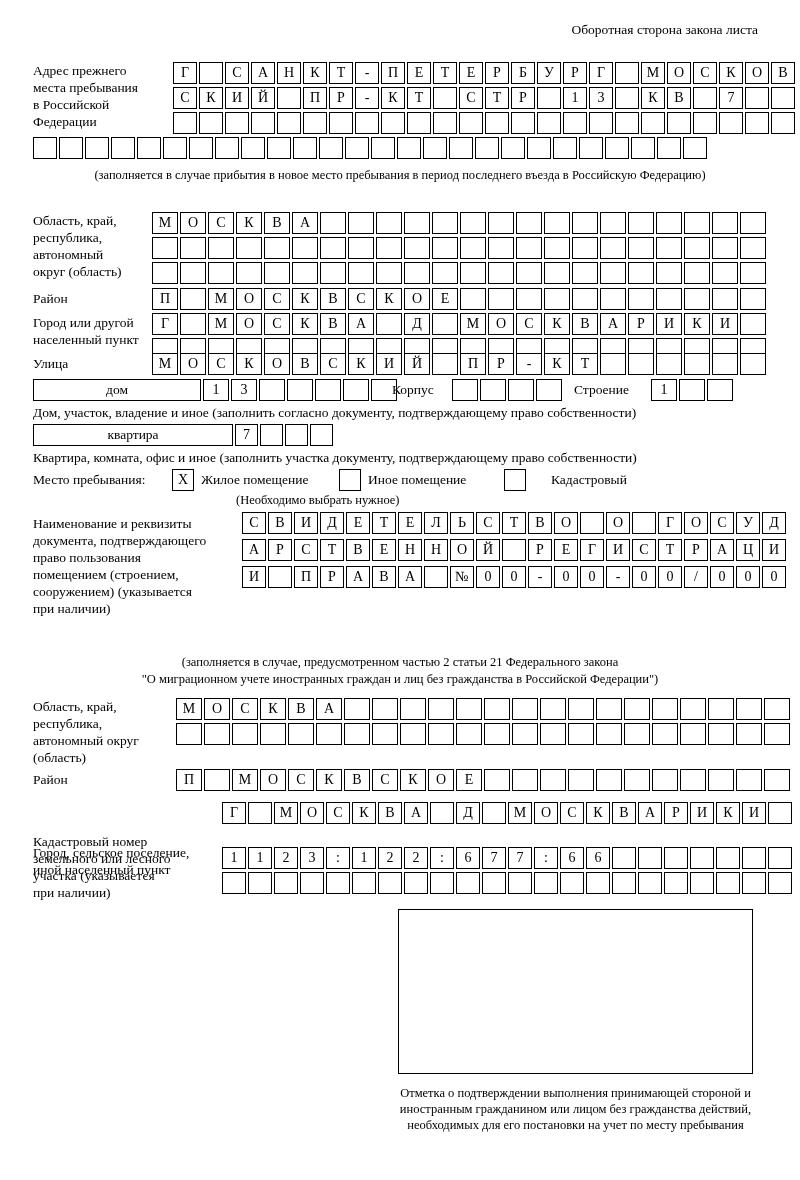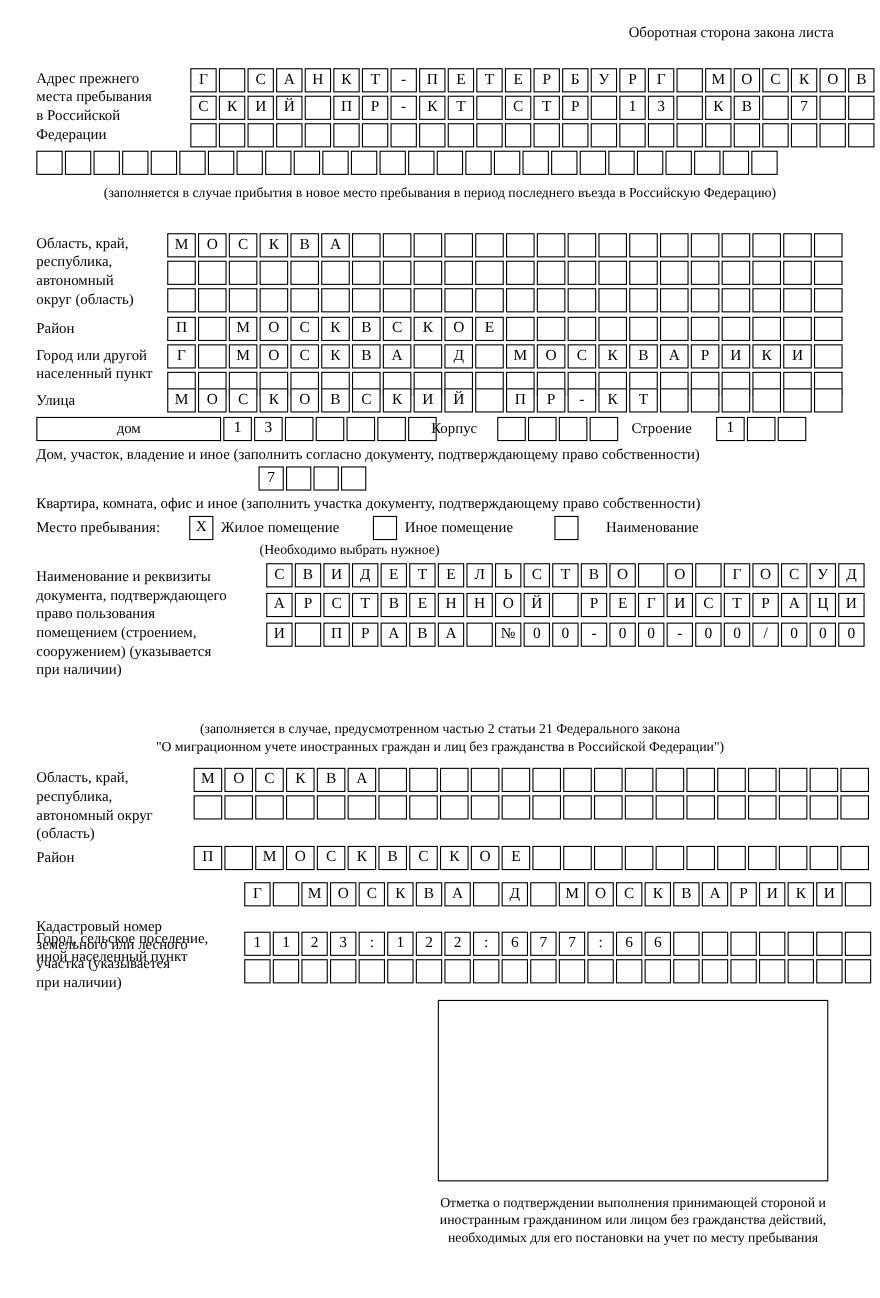--- a/index.html
+++ b/index.html
@@ -408,35 +408,36 @@
     </div>
   <div class="inlinelbl" style="left:574px; top:379px;">Строение</div>
   <div class="boxrow" id="s2-stroenie" style="left:651px; top:379px;">
       <div class="cell" style="width: 26px;">1</div>
       <div class="cell" style="width: 26px;"></div>
       <div class="cell" style="width: 26px;"></div>
     </div>
 
   <div class="lbl" style="left:33px; top:404px;">Дом, участок, владение и иное (заполнить согласно документу, подтверждающему право собственности)</div>
 
+  <div class="longbox" style="left:33px; top:424px; width:200px;">квартира</div>
   <div class="boxrow" id="s2-flat" style="left:235px; top:424px;">
       <div class="cell" style="width: 23px;">7</div>
       <div class="cell" style="width: 23px;"></div>
       <div class="cell" style="width: 23px;"></div>
       <div class="cell" style="width: 23px;"></div>
     </div>
   <div class="lbl" style="left:33px; top:449px;">Квартира, комната, офис и иное (заполнить участка документу, подтверждающему право собственности)</div>
 
   <div class="inlinelbl" style="left:33px; top:469px;">Место пребывания:</div>
   <div class="check" style="left:172px; top:469px;">X</div>
   <div class="inlinelbl" style="left:201px; top:469px;">Жилое помещение</div>
   <div class="check" style="left:339px; top:469px;"></div>
   <div class="inlinelbl" style="left:368px; top:469px;">Иное помещение</div>
   <div class="check" style="left:504px; top:469px;"></div>
-  <div class="inlinelbl" style="left:551px; top:469px;">Наименование</div>
+  <div class="inlinelbl" style="left:551px; top:469px;">Кадастровый</div>
   <div class="inlinelbl" style="left:236px; top:489px; font-size:12.5px;">(Необходимо выбрать нужное)</div>
 
   <div class="lbl" style="left:33px; top:515px;">Наименование и реквизиты
 документа, подтверждающего
 право пользования
 помещением (строением,
 сооружением) (указывается
 при наличии)</div>
   <div class="boxrow" id="s2-doc-0" style="left:242px; top:512px;">
       <div class="cell" style="width: 24px;">С</div>

